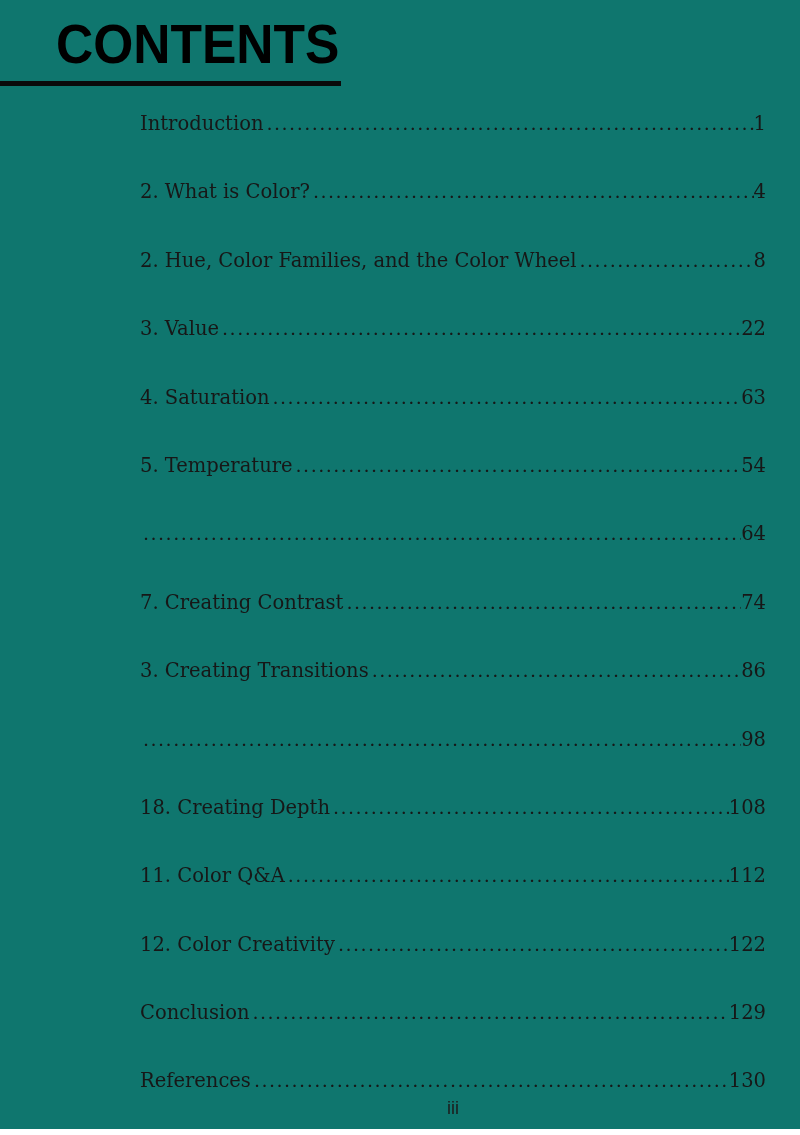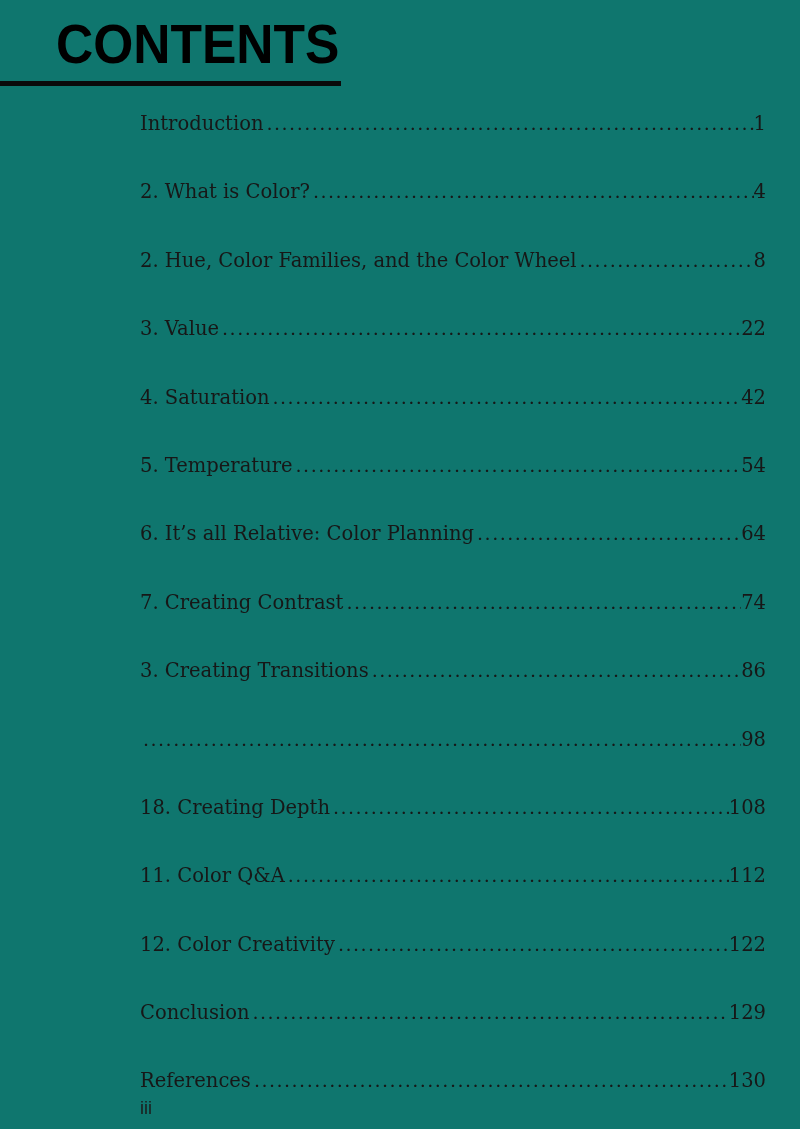--- a/index.html
+++ b/index.html
@@ -69,20 +69,21 @@
   }
   .toc-page {
     flex: 0 0 auto;
     text-align: right;
   }
   .footer {
     position: absolute;
     left: 140px;
     top: 1098px;
     width: 626px;
+    text-align: center;
     font-family: "Liberation Sans", sans-serif;
     font-size: 18px;
     color: #1c1c1c;
   }
 </style>
 </head>
 <body>
 
 <div class="page">
 
@@ -111,31 +112,30 @@
 
     <div class="toc-row">
       <span class="toc-title">3. Value</span>
       <span class="leader">............................................................................................................................................................................................................................</span>
       <span class="toc-page">22</span>
     </div>
 
     <div class="toc-row">
       <span class="toc-title">4. Saturation</span>
       <span class="leader">............................................................................................................................................................................................................................</span>
-      <span class="toc-page">42</span>
+      <span class="toc-page">63</span>
     </div>
 
     <div class="toc-row">
       <span class="toc-title">5. Temperature</span>
       <span class="leader">............................................................................................................................................................................................................................</span>
       <span class="toc-page">54</span>
     </div>
 
     <div class="toc-row">
-      <span class="toc-title">6. It’s all Relative: Color Planning</span>
       <span class="leader">............................................................................................................................................................................................................................</span>
       <span class="toc-page">64</span>
     </div>
 
     <div class="toc-row">
       <span class="toc-title">7. Creating Contrast</span>
       <span class="leader">............................................................................................................................................................................................................................</span>
       <span class="toc-page">74</span>
     </div>
 

